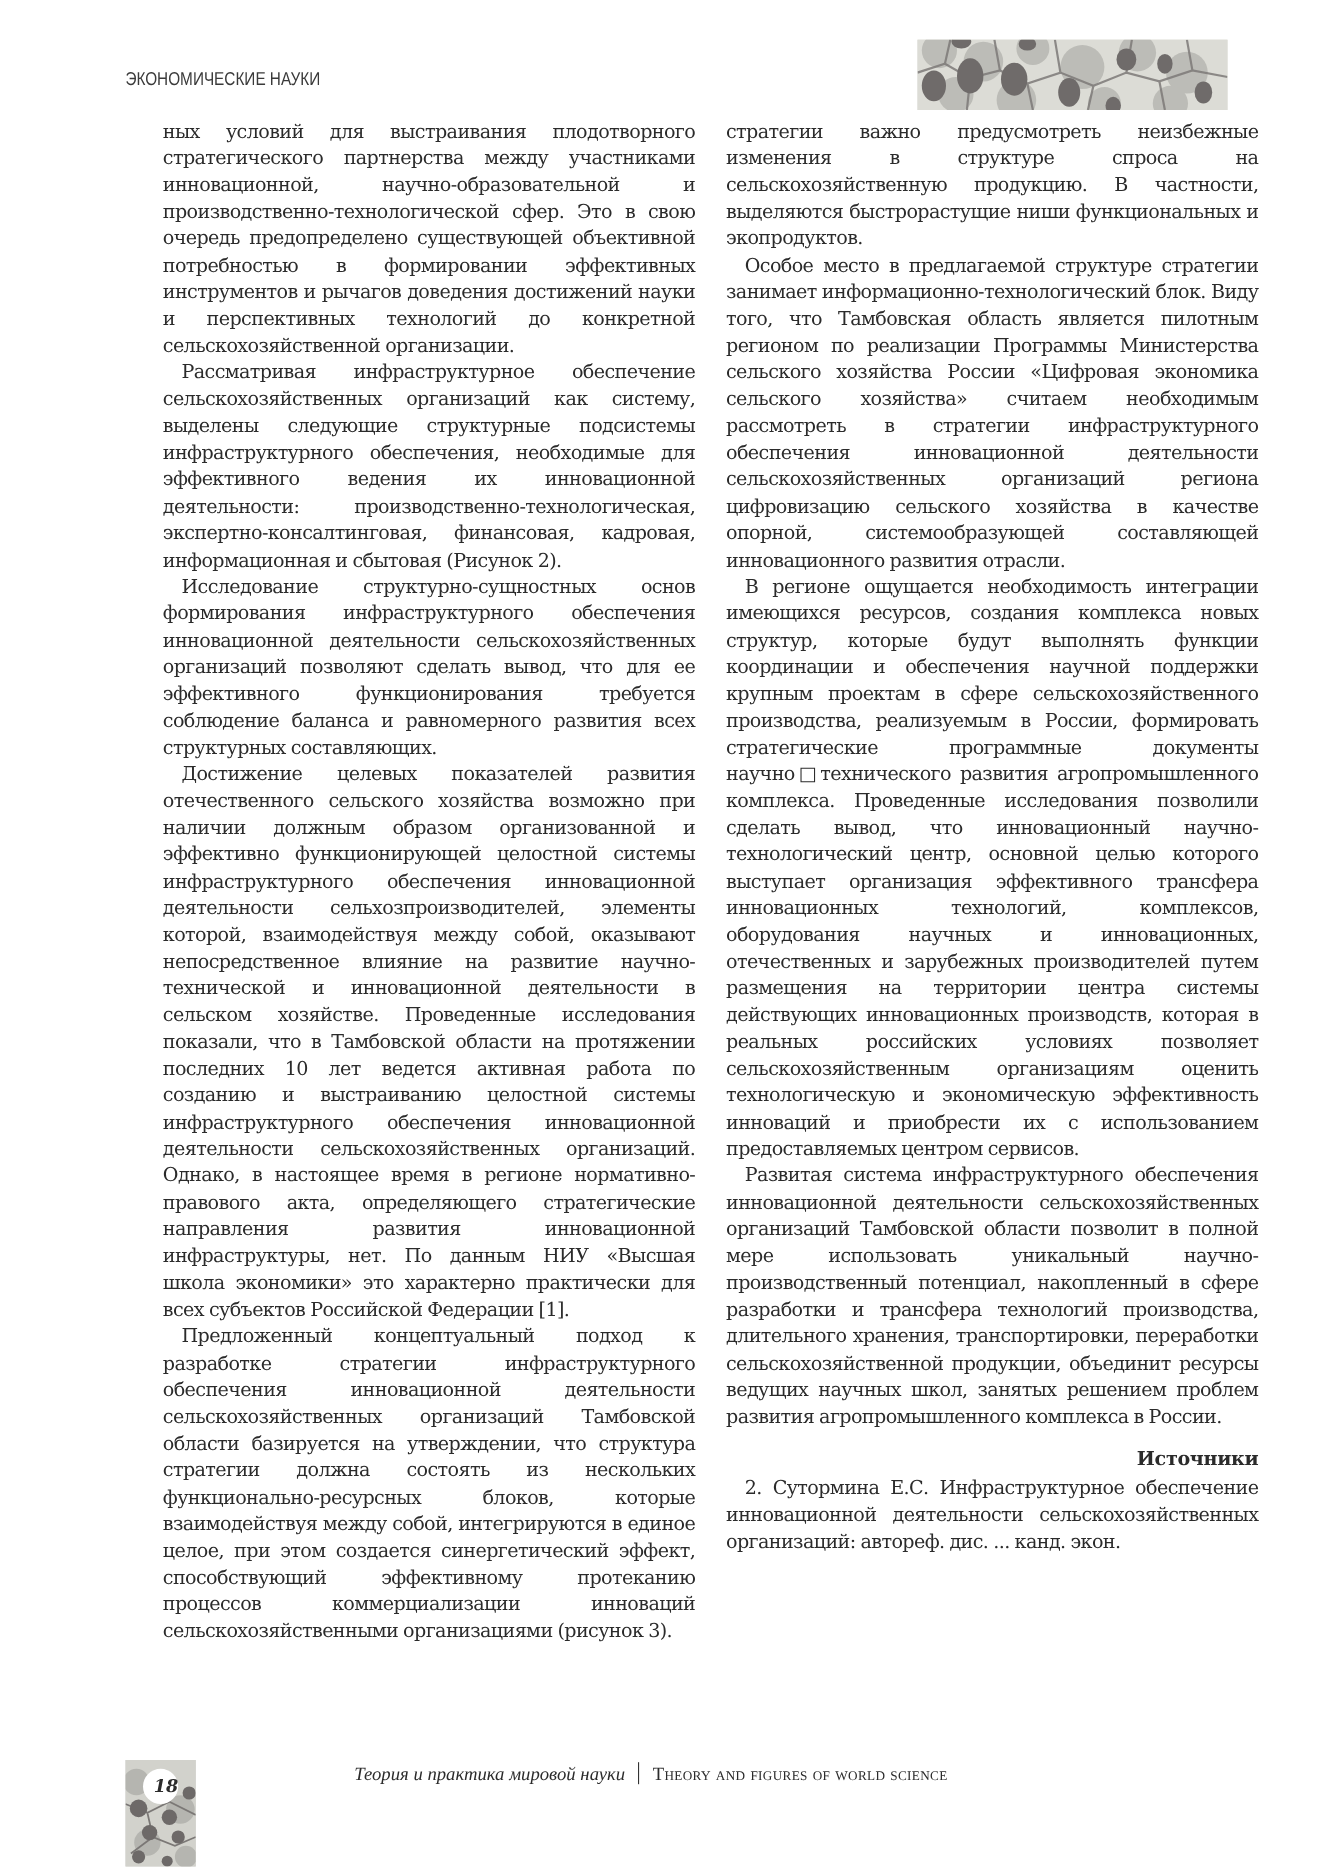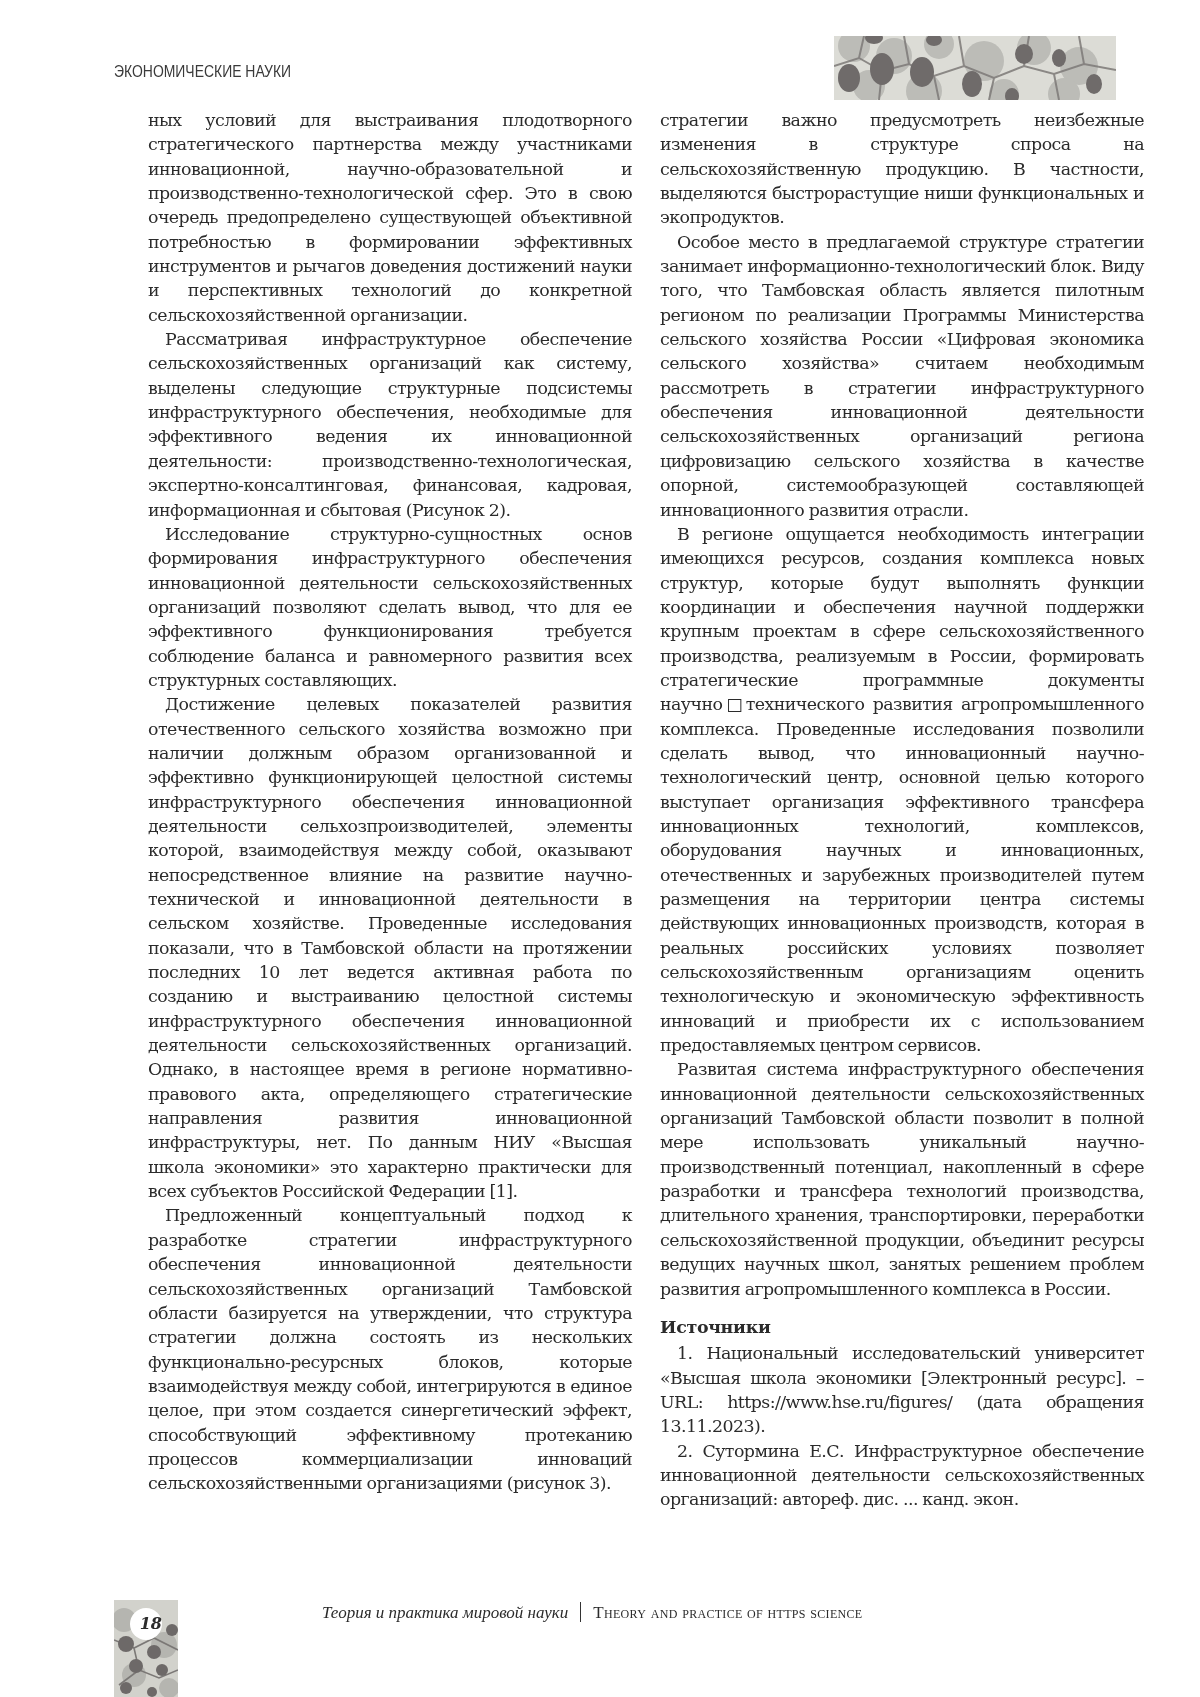--- a/index.html
+++ b/index.html
@@ -16,21 +16,21 @@
   .col {
     position: absolute; top: 108px; width: 484px;
     font-family: "DejaVu Serif", serif; font-size: 17.4px; line-height: 24.35px;
     text-align: justify; color: #2b2b2b; letter-spacing: -0.55px; word-spacing: -0.5px;
   }
   .col.left { left: 114px; margin-left: 34px; }
   .col.right { left: 660px; }
   .col p { margin: 0; text-indent: 0; }
   .col p.indent { text-indent: 17px; }
   .col .sources-title {
-    font-weight: bold; text-align: left; margin-top: 14px; margin-bottom: 2px; letter-spacing: -0.3px;
+    font-weight: bold; text-align: right; margin-top: 14px; margin-bottom: 2px; letter-spacing: -0.3px;
   }
   .footer-art {
     position: absolute; left: 114px; top: 1600px; width: 64px; height: 97px; overflow: hidden; background: #cfcfca;
   }
   .page-num {
     position: absolute; left: 130px; top: 1608px; width: 32px; height: 32px; border-radius: 50%;
     background: #ffffff; font-family: "DejaVu Serif", serif; font-style: italic; font-weight: bold;
     font-size: 16px; line-height: 32px; text-align: right; color: #2b2b2b;
   }
   .footer-title {
@@ -88,21 +88,20 @@
   <p class="indent">Достижение целевых показателей развития отечественного сельского хозяйства возможно при наличии должным образом организованной и эффективно функционирующей целостной системы инфраструктурного обеспечения инновационной деятельности сельхозпроизводителей, элементы которой, взаимодействуя между собой, оказывают непосредственное влияние на развитие научно-технической и инновационной деятельности в сельском хозяйстве. Проведенные исследования показали, что в Тамбовской области на протяжении последних 10 лет ведется активная работа по созданию и выстраиванию целостной системы инфраструктурного обеспечения инновационной деятельности сельскохозяйственных организаций. Однако, в настоящее время в регионе нормативно-правового акта, определяющего стратегические направления развития инновационной инфраструктуры, нет. По данным НИУ «Высшая школа экономики» это характерно практически для всех субъектов Российской Федерации [1].</p>
   <p class="indent">Предложенный концептуальный подход к разработке стратегии инфраструктурного обеспечения инновационной деятельности сельскохозяйственных организаций Тамбовской области базируется на утверждении, что структура стратегии должна состоять из нескольких функционально-ресурсных блоков, которые взаимодействуя между собой, интегрируются в единое целое, при этом создается синергетический эффект, способствующий эффективному протеканию процессов коммерциализации инноваций сельскохозяйственными организациями (рисунок 3).</p>
 </div>
 
 <div class="col right">
   <p>стратегии важно предусмотреть неизбежные изменения в структуре спроса на сельскохозяйственную продукцию. В частности, выделяются быстрорастущие ниши функциональных и экопродуктов.</p>
   <p class="indent">Особое место в предлагаемой структуре стратегии занимает информационно-технологический блок. Виду того, что Тамбовская область является пилотным регионом по реализации Программы Министерства сельского хозяйства России «Цифровая экономика сельского хозяйства» считаем необходимым рассмотреть в стратегии инфраструктурного обеспечения инновационной деятельности сельскохозяйственных организаций региона цифровизацию сельского хозяйства в качестве опорной, системообразующей составляющей инновационного развития отрасли.</p>
   <p class="indent">В регионе ощущается необходимость интеграции имеющихся ресурсов, создания комплекса новых структур, которые будут выполнять функции координации и обеспечения научной поддержки крупным проектам в сфере сельскохозяйственного производства, реализуемым в России, формировать стратегические программные документы научно□технического развития агропромышленного комплекса.  Проведенные исследования позволили сделать вывод, что инновационный научно-технологический центр, основной целью которого выступает организация эффективного трансфера инновационных технологий, комплексов, оборудования научных и инновационных, отечественных и зарубежных производителей путем размещения на территории центра системы действующих инновационных производств, которая в реальных российских условиях позволяет сельскохозяйственным организациям оценить технологическую и экономическую эффективность инноваций и приобрести их с использованием предоставляемых центром сервисов.</p>
   <p class="indent">Развитая система инфраструктурного обеспечения инновационной деятельности сельскохозяйственных организаций Тамбовской области позволит в полной мере использовать уникальный научно-производственный потенциал, накопленный в сфере разработки и трансфера технологий производства, длительного хранения, транспортировки, переработки сельскохозяйственной продукции, объединит ресурсы ведущих научных школ, занятых решением проблем развития агропромышленного комплекса в России.</p>
   <div class="sources-title">Источники</div>
-  <p class="indent">1. Национальный исследовательский университет «Высшая школа экономики [Электронный ресурс]. – URL: https://www.hse.ru/figures/ (дата обращения 13.11.2023).</p>
   <p class="indent">2. Сутормина Е.С. Инфраструктурное обеспечение инновационной деятельности сельскохозяйственных организаций: автореф. дис. ... канд. экон.</p>
 </div>
 
 <div class="footer-art">
   <svg width="64" height="97" viewBox="0 0 64 97">
     <rect width="64" height="97" fill="#d2d2cc"></rect>
     <g fill="#b5b5b0">
         <circle cx="10" cy="20" r="12"></circle>
         <circle cx="50" cy="45" r="13"></circle>
         <circle cx="20" cy="75" r="12"></circle>
@@ -118,14 +117,14 @@
       <circle cx="22" cy="66" r="7"></circle>
         <circle cx="48" cy="70" r="6"></circle>
         <circle cx="12" cy="88" r="6"></circle>
         <circle cx="38" cy="92" r="5"></circle>
     </g>
   </svg>
 </div>
 <div class="page-num">18</div>
 
 <div class="footer-title">
-  <span class="ru">Теория и практика мировой науки</span><span class="sep"></span><span class="en">Theory and practice of https science</span>
+  <span class="ru">Теория и практика мировой науки</span><span class="sep"></span><span class="en">Theory and figures of world science</span>
 </div>
 
 </body></html>

